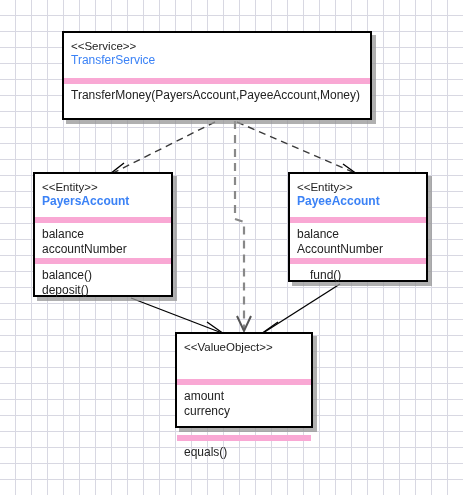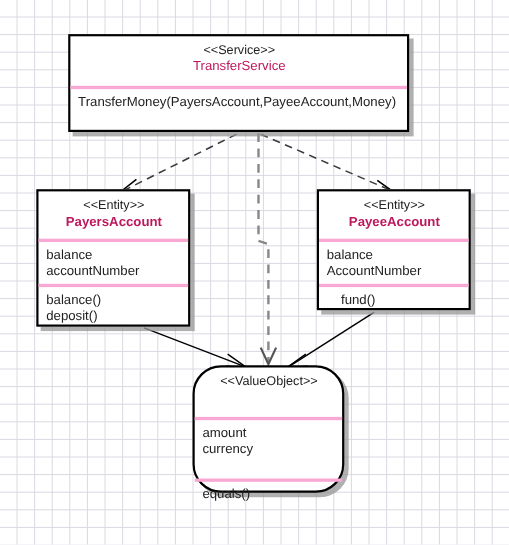--- a/index.html
+++ b/index.html
@@ -44,40 +44,40 @@
     border: 2px solid #000000;
     box-shadow: 4px 4px 0 0 rgba(150,150,150,0.75);
     z-index: 2;
   }
 
   .compartment {
     box-sizing: border-box;
     padding: 4px 6px 4px 7px;
   }
   .compartment + .compartment {
-    border-top: 3px solid #f9a8d4;
+    border-top: 6px solid #f9a8d4;
   }
 
   .c-header {
-    text-align: center;
+    text-align: left;
     padding-top: 6px;
     padding-bottom: 6px;
   }
 
   .stereotype {
     font-size: 11.5px;
     line-height: 14px;
     color: #222222;
     white-space: nowrap;
   }
   .classname {
     font-size: 12px;
     line-height: 15px;
     font-weight: bold;
-    color: #be185d;
+    color: #3b82f6;
     white-space: nowrap;
   }
   .classname.plain {
     font-weight: normal;
   }
 
   .member {
     font-size: 12px;
     line-height: 15px;
     color: #222222;
@@ -100,21 +100,21 @@
   #box-payersaccount .c-ops    { height: 41px; }
 
   #box-payeeaccount {
     left: 288px; top: 172px;  width: 140px;  height: 110px;
   }
   #box-payeeaccount .c-header { height: 43px; }
   #box-payeeaccount .c-attrs  { height: 41px; }
   #box-payeeaccount .c-ops    { height: 26px; padding-left: 20px; }
 
   #box-money {
-    left: 175px; top: 332px;  width: 138px;  height: 116px; border-radius: 26px;
+    left: 175px; top: 332px;  width: 138px;  height: 96px;
   }
   #box-money .c-header { height: 45px; }
   #box-money .c-attrs  { height: 56px; }
   #box-money .c-ops    { height: 30px; }
 </style>
 </head>
 <body>
 
 <div id="canvas">
 

